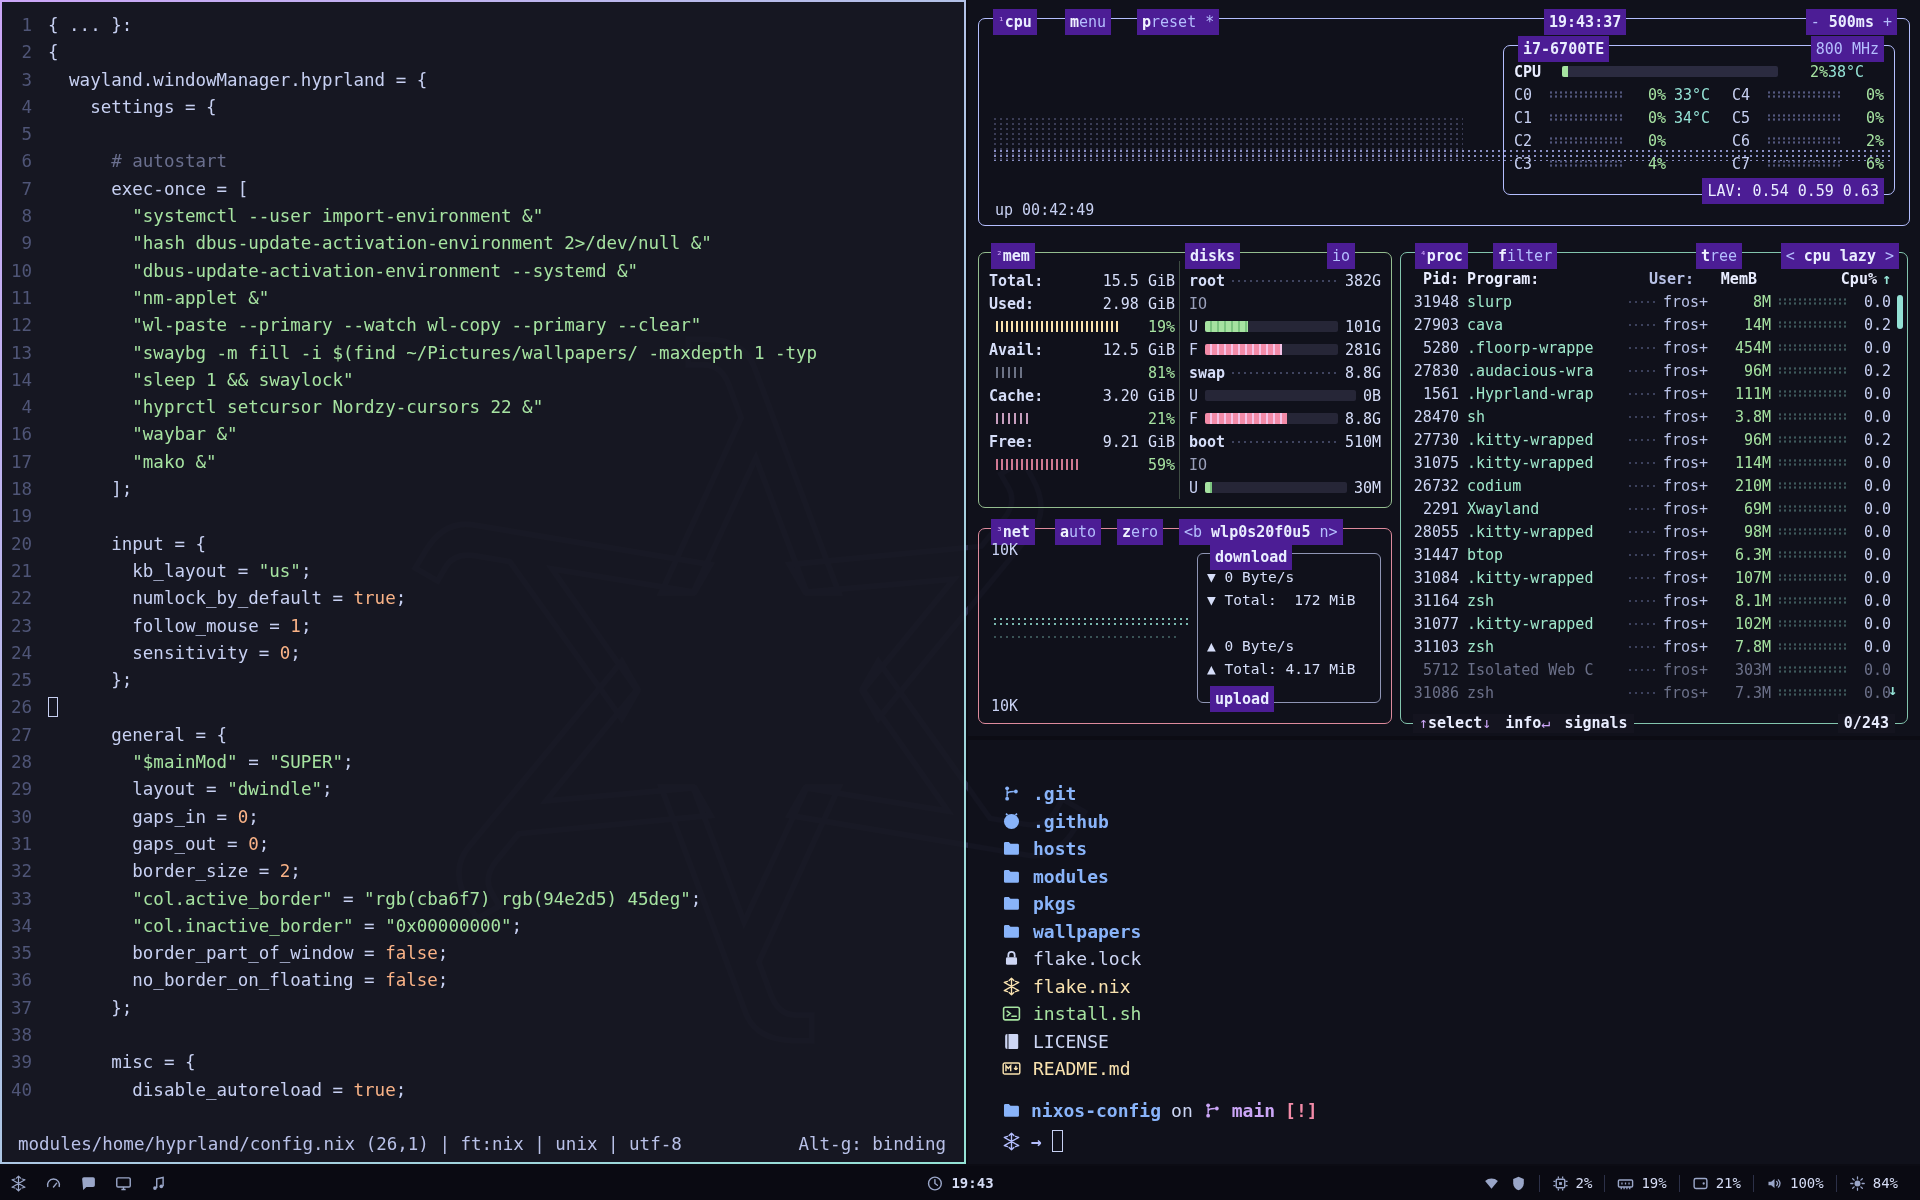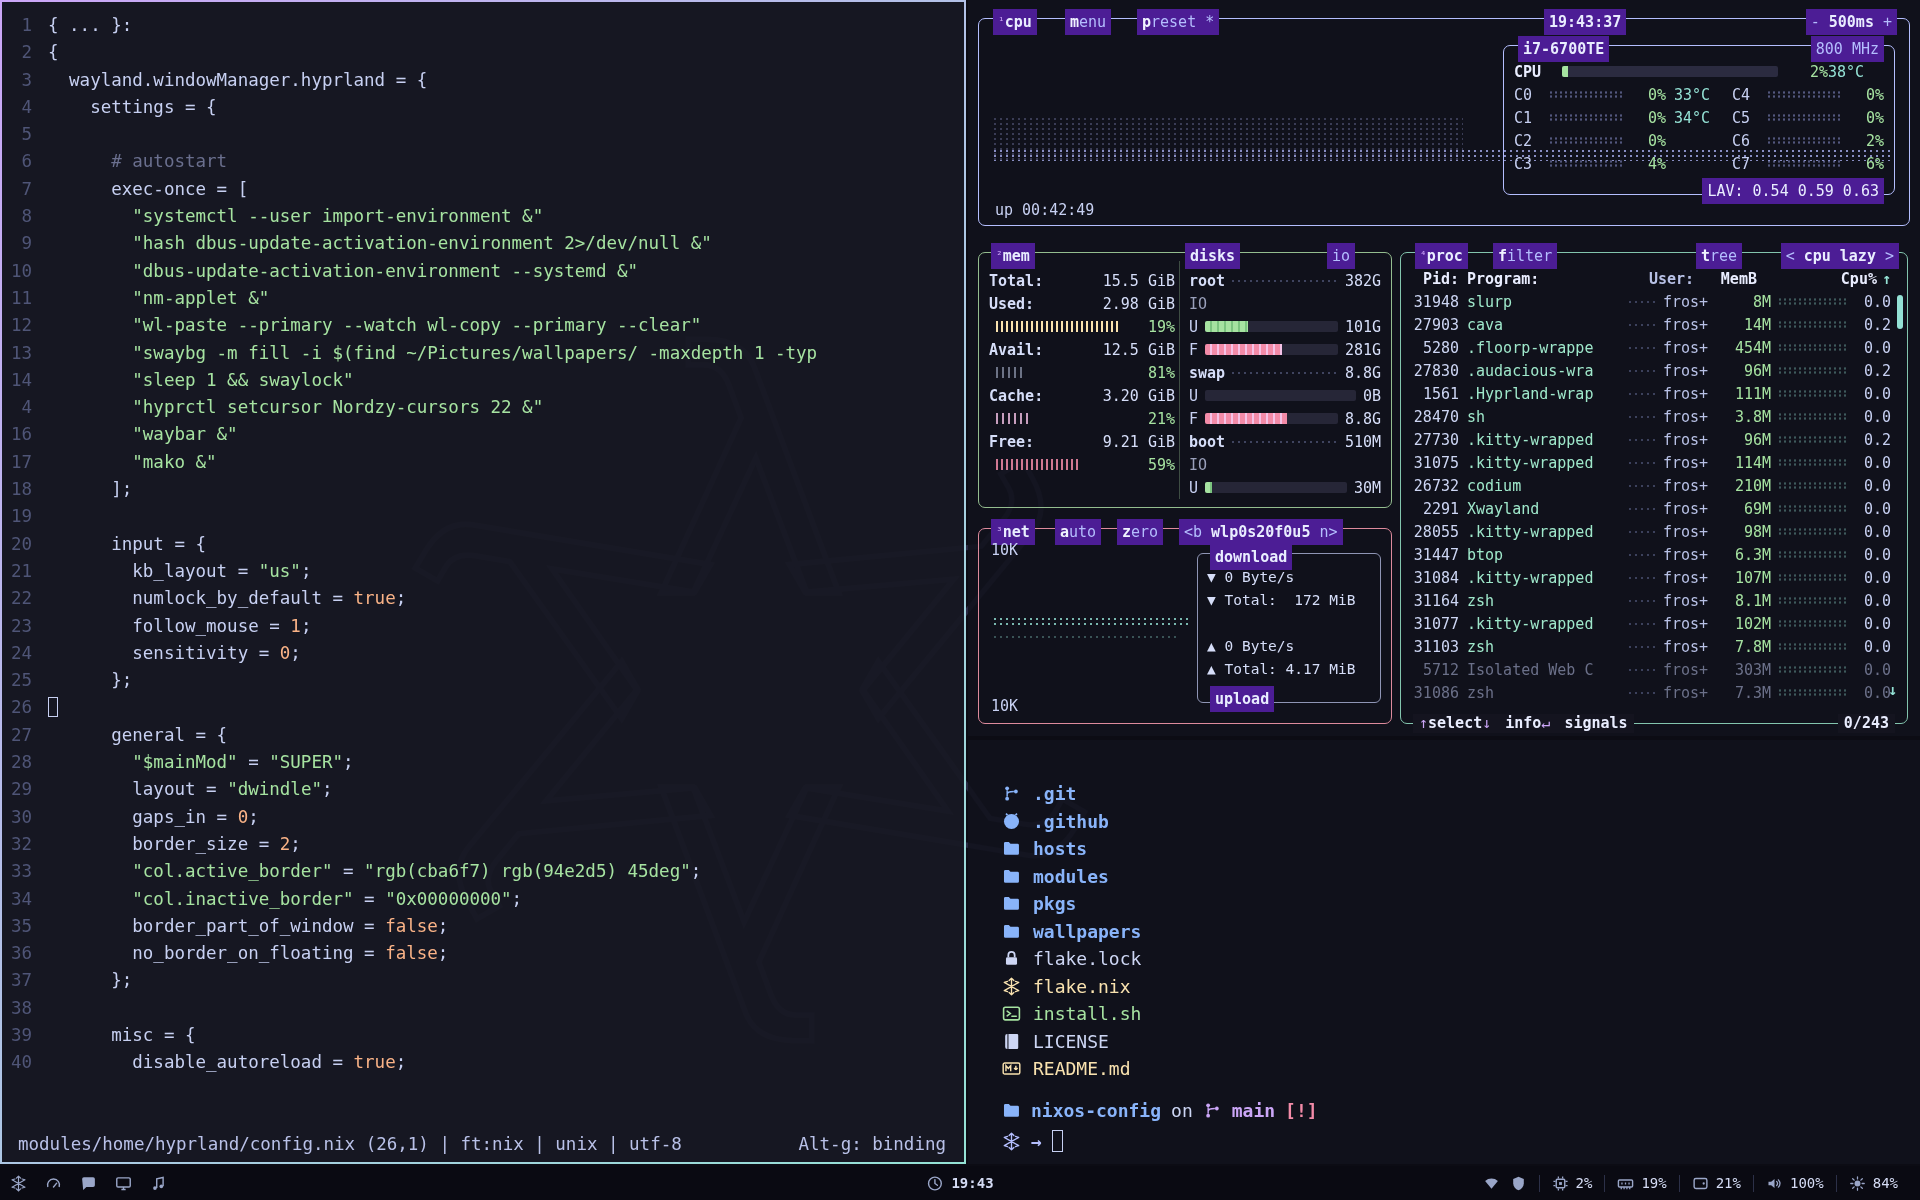--- a/index.html
+++ b/index.html
@@ -429,20 +429,25 @@
         
         <span class="ecode"><span class="tk-txt">        layout = </span><span class="tk-str">"dwindle"</span><span class="tk-txt">;</span></span>
       </div>
 
       <div class="eline">
         <span class="eln">30</span>
         
         <span class="ecode"><span class="tk-txt">        gaps_in = </span><span class="tk-num">0</span><span class="tk-txt">;</span></span>
       </div>
 
+      <div class="eline">
+        <span class="eln">31</span>
+        
+        <span class="ecode"><span class="tk-txt">        gaps_out = </span><span class="tk-num">0</span><span class="tk-txt">;</span></span>
+      </div>
 
       <div class="eline">
         <span class="eln">32</span>
         
         <span class="ecode"><span class="tk-txt">        border_size = </span><span class="tk-num">2</span><span class="tk-txt">;</span></span>
       </div>
 
       <div class="eline">
         <span class="eln">33</span>
         

